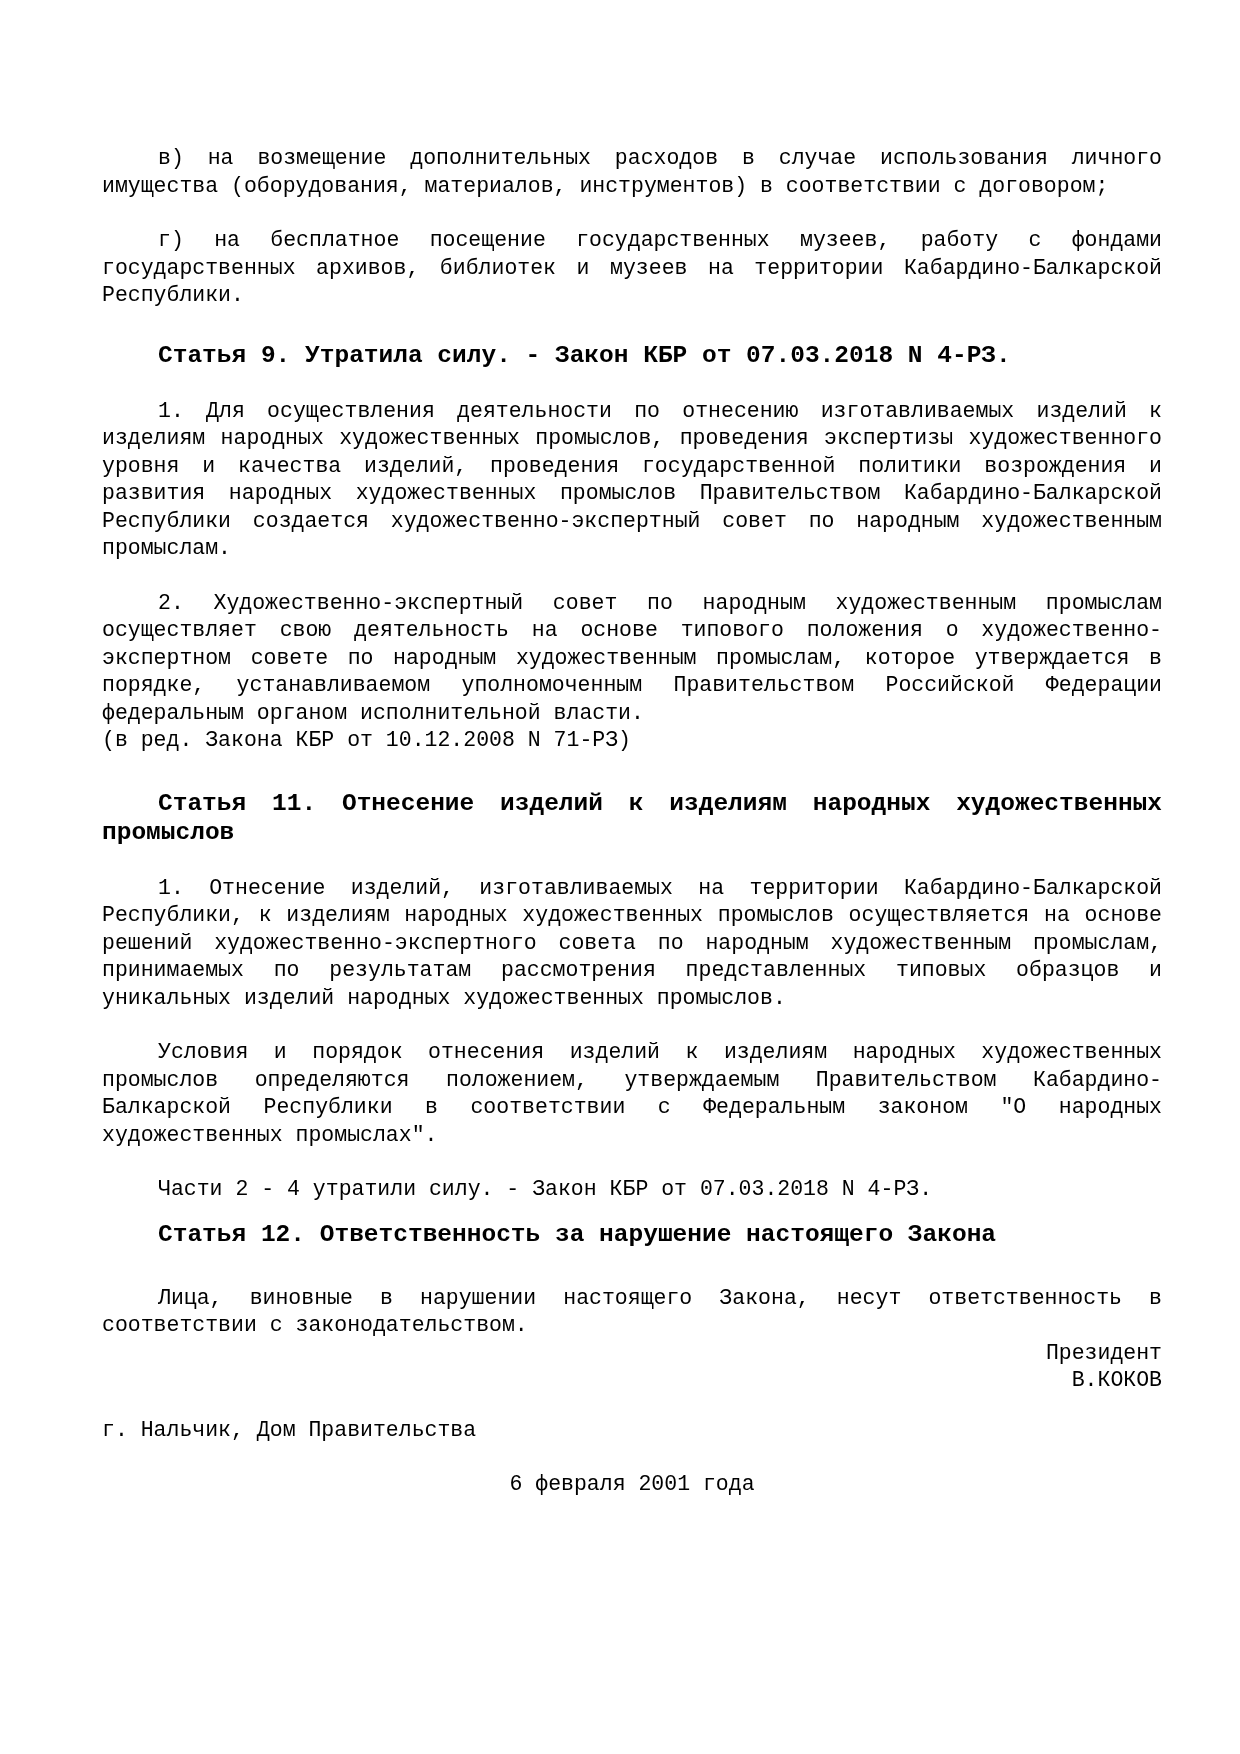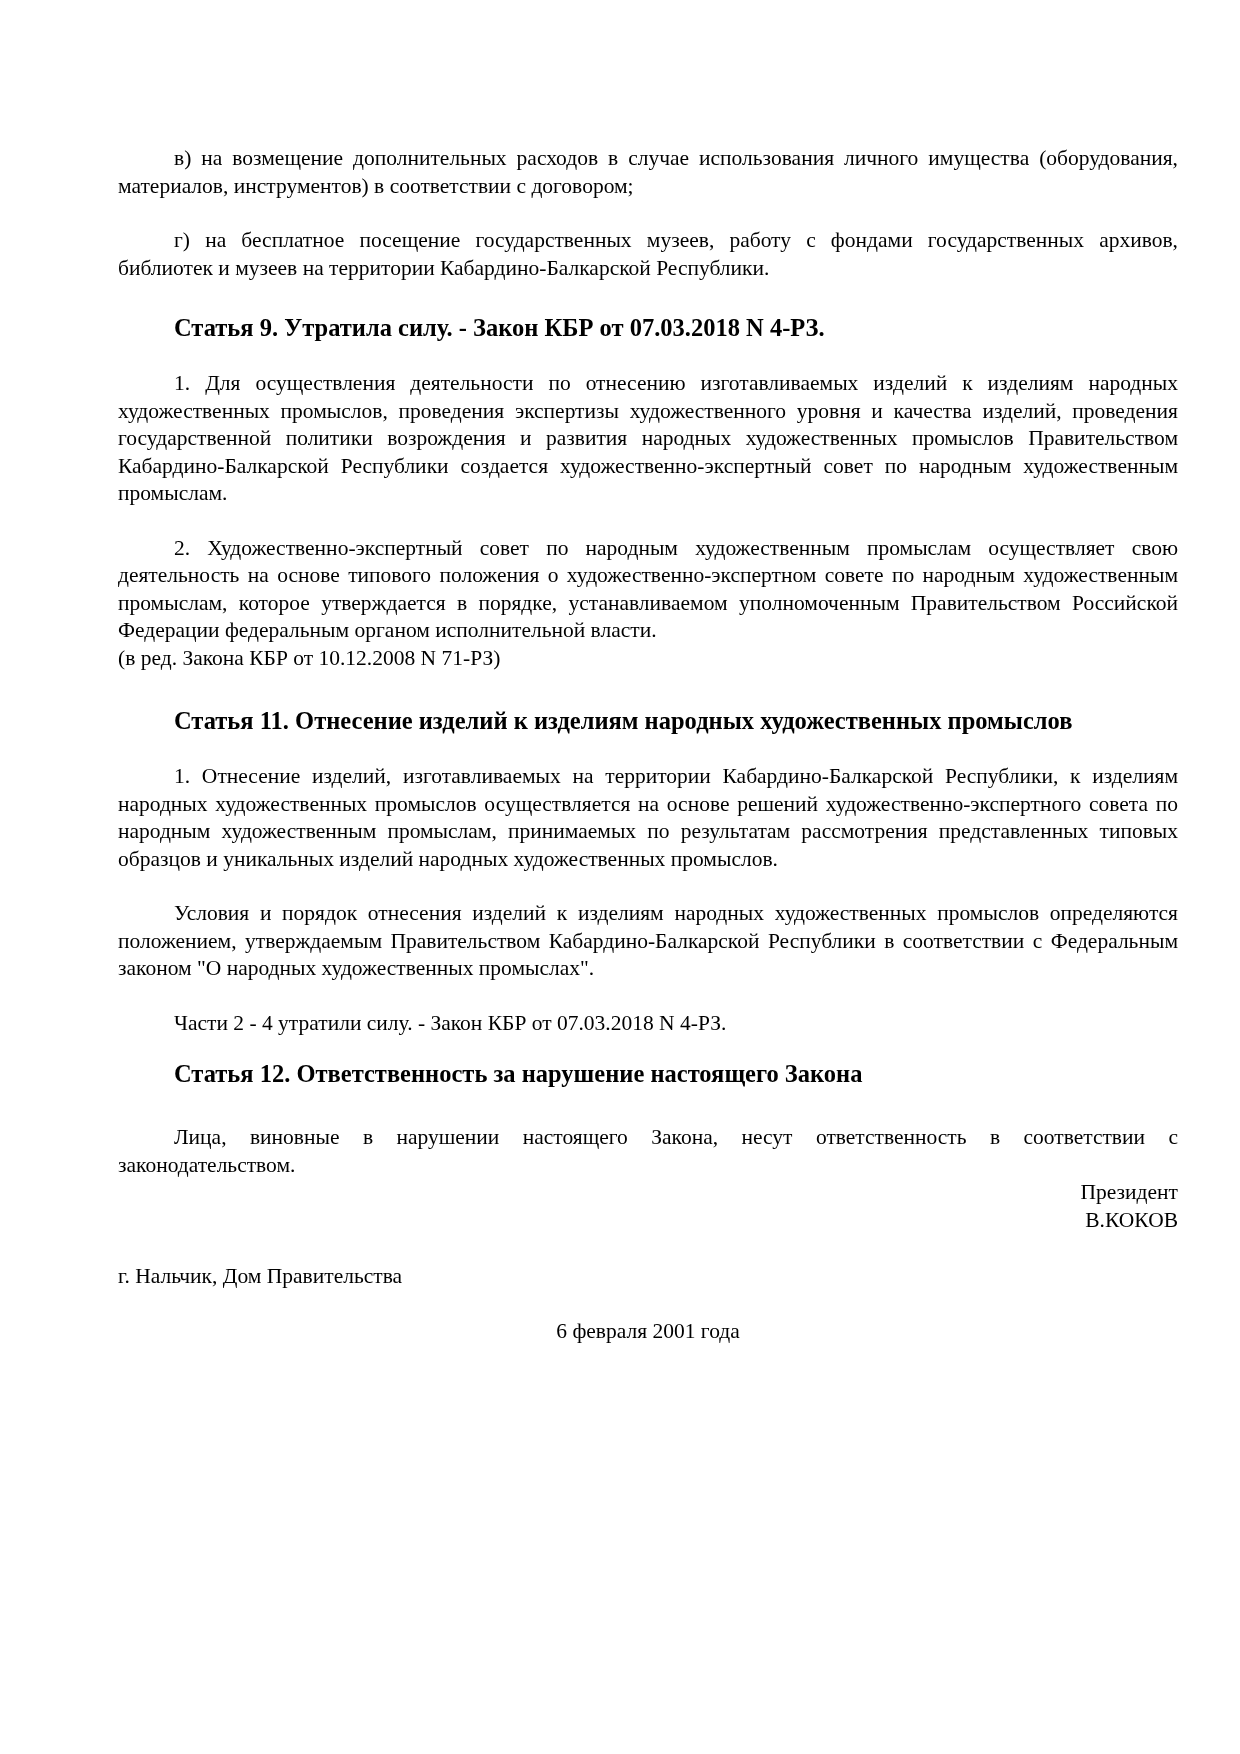--- a/index.html
+++ b/index.html
@@ -10,23 +10,24 @@
   body {
     width: 1240px;
     height: 1754px;
     position: relative;
     overflow: hidden;
     font-family: "Liberation Serif", "DejaVu Serif", serif;
     color: #000000;
   }
   .page {
     position: absolute;
-    left: 118px;
+    left: 102px;
     top: 145px;
     width: 1060px;
+    font-family: Liberation Mono, monospace;
   }
   .p {
     font-size: 21.5px;
     line-height: 27.5px;
     text-align: justify;
     text-indent: 56px;
     margin: 0;
   }
   .p.noindent { text-indent: 0; }
   .h {
@@ -64,26 +65,26 @@
   <p class="p noindent">(в ред. Закона КБР от 10.12.2008 N 71-РЗ)</p>
 
   <h2 class="h" style="margin-top:34px;">Статья 11. Отнесение изделий к изделиям народных художественных промыслов</h2>
 
   <p class="p" style="margin-top:28px;">1. Отнесение изделий, изготавливаемых на территории Кабардино-Балкарской Республики, к изделиям народных художественных промыслов осуществляется на основе решений художественно-экспертного совета по народным художественным промыслам, принимаемых по результатам рассмотрения представленных типовых образцов и уникальных изделий народных художественных промыслов.</p>
 
   <p class="p" style="margin-top:27px;">Условия и порядок отнесения изделий к изделиям народных художественных промыслов определяются положением, утверждаемым Правительством Кабардино-Балкарской Республики в соответствии с Федеральным законом "О народных художественных промыслах".</p>
 
   <p class="p" style="margin-top:27px;">Части 2 - 4 утратили силу. - Закон КБР от 07.03.2018 N 4-РЗ.</p>
 
-  <h2 class="h" style="margin-top:22px;">Статья 12. Ответственность за нарушение настоящего Закона</h2>
+  <h2 class="h" style="margin-top:16px;">Статья 12. Ответственность за нарушение настоящего Закона</h2>
 
   <p class="p" style="margin-top:36px;">Лица, виновные в нарушении настоящего Закона, несут ответственность в соответствии с законодательством.</p>
 
   <div class="sign" style="">
     <div>Президент</div>
     <div>В.КОКОВ</div>
   </div>
 
-  <p class="left" style="margin-top:29px;">г. Нальчик, Дом Правительства</p>
+  <p class="left" style="margin-top:22px;">г. Нальчик, Дом Правительства</p>
 
   <p class="left" style="margin-top:27px;text-align:center;">6 февраля 2001 года</p>
 
 </div>
 
 </body></html>

